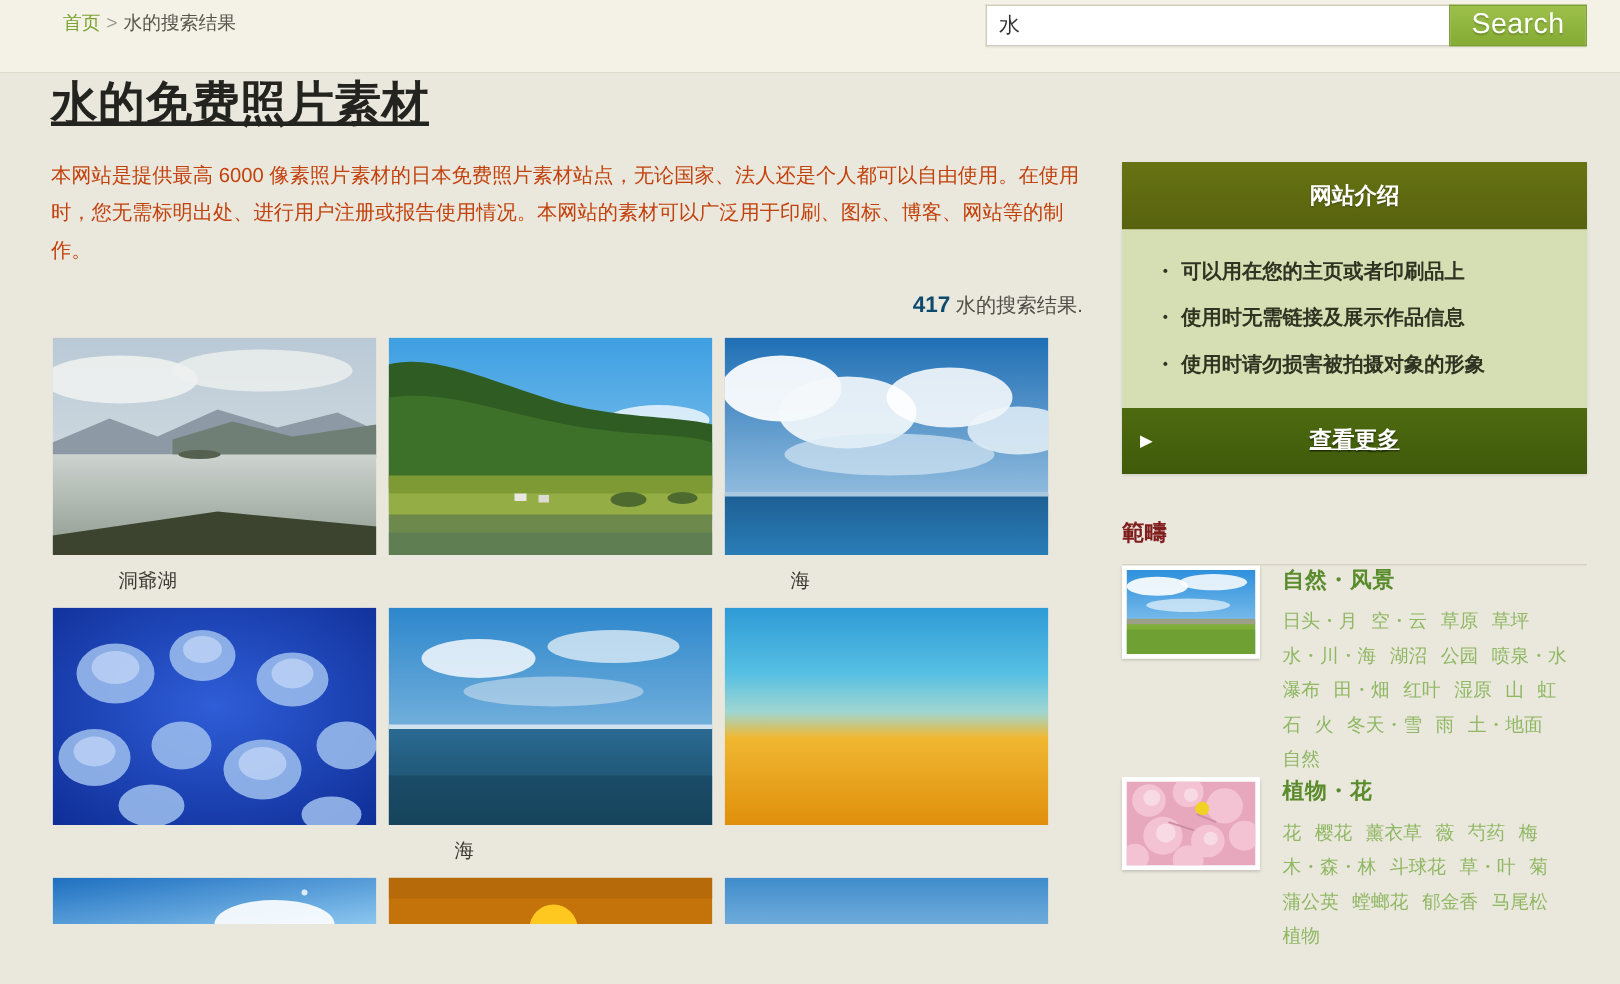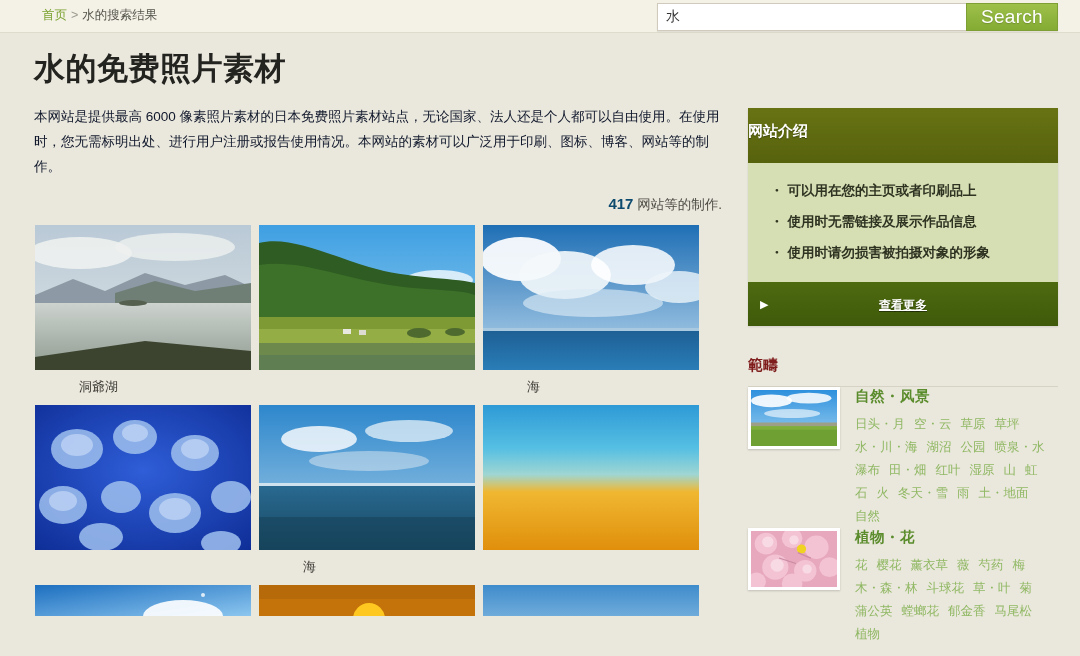--- a/index.html
+++ b/index.html
@@ -6,21 +6,21 @@
   html, body {
     margin: 0; padding: 0;
     width: 1080px; height: 656px;
     overflow: hidden;
     background: #eae7dd;
     font-family: "Liberation Sans", "DejaVu Sans", sans-serif;
   }
 
   
   .topbar {
-    position: absolute; left: 0; top: 0; width: 1080px; height: 33px;
+    position: absolute; left: 0; top: 0; width: 1080px; height: 49px;
     background: #f4f1e7;
     border-bottom: 1px solid #e0dccd;
   }
   .breadcrumb {
     position: absolute; left: 42px; top: 7px;
     font-size: 12.5px; color: #4a4a42;
     white-space: nowrap;
   }
   .breadcrumb .crumb-home { color: #7aa22e; text-decoration: none; }
   .breadcrumb .crumb-sep { color: #9a9a90; margin: 0 4px; }
@@ -52,24 +52,24 @@
     cursor: pointer;
     text-shadow: 0 1px 1px rgba(0,0,0,.18);
     line-height: 26px;
     padding: 0;
   }
 
   
   .main { position: absolute; left: 34px; top: 48px; width: 700px; }
   .page-title {
     font-size: 31px; font-weight: bold; color: #23231f;
-    margin: 0 0 14px 0; letter-spacing: .5px;
+    margin: 0 0 14px 0; letter-spacing: .5px; text-decoration: underline;
   }
   .page-desc {
-    font-size: 13.5px; line-height: 25px; color: #0f172a;
+    font-size: 13.5px; line-height: 25px; color: #c2410c;
     margin: 0; width: 690px;
   }
   .count-line {
     text-align: right; width: 688px;
     margin-top: 16px; font-size: 13.5px; color: #4e4e46;
   }
   .count-line .count-num { font-weight: bold; font-size: 15px; color: #0c4a6e; }
 
   
   .gallery {
@@ -89,40 +89,40 @@
     white-space: nowrap; overflow: hidden; margin-left: 44px;
   }
   .grow.row3 .gthumb { height: 31px; }
 
   
   .sidebar { position: absolute; left: 748px; top: 108px; width: 310px; }
 
   .panel { width: 310px; box-shadow: 0 1px 2px rgba(0,0,0,.10); }
   .panel-head {
     background: linear-gradient(to bottom, #677313 0%, #57620d 100%);
-    color: #fff; text-align: left; font-weight: bold;
-    font-size: 15px; height: 55px; line-height: 45px;
+    color: #fff; text-align: center; font-weight: bold;
+    font-size: 15px; height: 45px; line-height: 45px;
     text-shadow: 0 1px 1px rgba(0,0,0,.35);
   }
   .panel-body {
     background: #d6dfb3; padding: 12px 0 14px 0;
   }
   .panel-item {
     font-size: 13.5px; font-weight: bold; color: #2f3322;
     padding: 5px 26px 5px 22px; line-height: 21px;
   }
   .panel-item .dot { margin-right: 4px; }
   .panel-foot {
     position: relative;
     background: linear-gradient(to bottom, #4e6a10 0%, #3f5a0a 100%);
     height: 44px; line-height: 44px; text-align: center;
     cursor: pointer;
   }
   .panel-foot .foot-label {
-    color: #fff; font-weight: bold; font-size: 12px;
+    color: #fff; font-weight: bold; font-size: 15px;
     text-decoration: underline; text-shadow: 0 1px 1px rgba(0,0,0,.4);
   }
   .panel-foot .foot-arrow {
     position: absolute; left: 12px; top: 0; color: #fff; font-size: 11px;
   }
 
   .cat-heading {
     margin-top: 30px;
     font-size: 15px; font-weight: bold; color: #7f1d1d;
   }
@@ -157,21 +157,21 @@
     <input class="searchinput" type="text" value="水" style="">
     <button class="searchbtn">Search</button>
   </div>
 </div>
 
 <div class="main">
   <h1 class="page-title">水的免费照片素材</h1>
   <p class="page-desc">本网站是提供最高 6000 像素照片素材的日本免费照片素材站点，无论国家、法人还是个人都可以自由使用。在使用时，您无需标明出处、进行用户注册或报告使用情况。本网站的素材可以广泛用于印刷、图标、博客、网站等的制作。</p>
   <div class="count-line">
     <span class="count-num">417</span>
-    <span>网站等的制作.</span>
+    <span>水的搜索结果.</span>
   </div>
 </div>
 
 <div class="gallery">
 
   <div class="grow">
     <div class="gcell">
       <a class="gthumb" href="#">
         <svg class="ph" viewBox="0 0 216 145" preserveAspectRatio="none">
           <defs>

